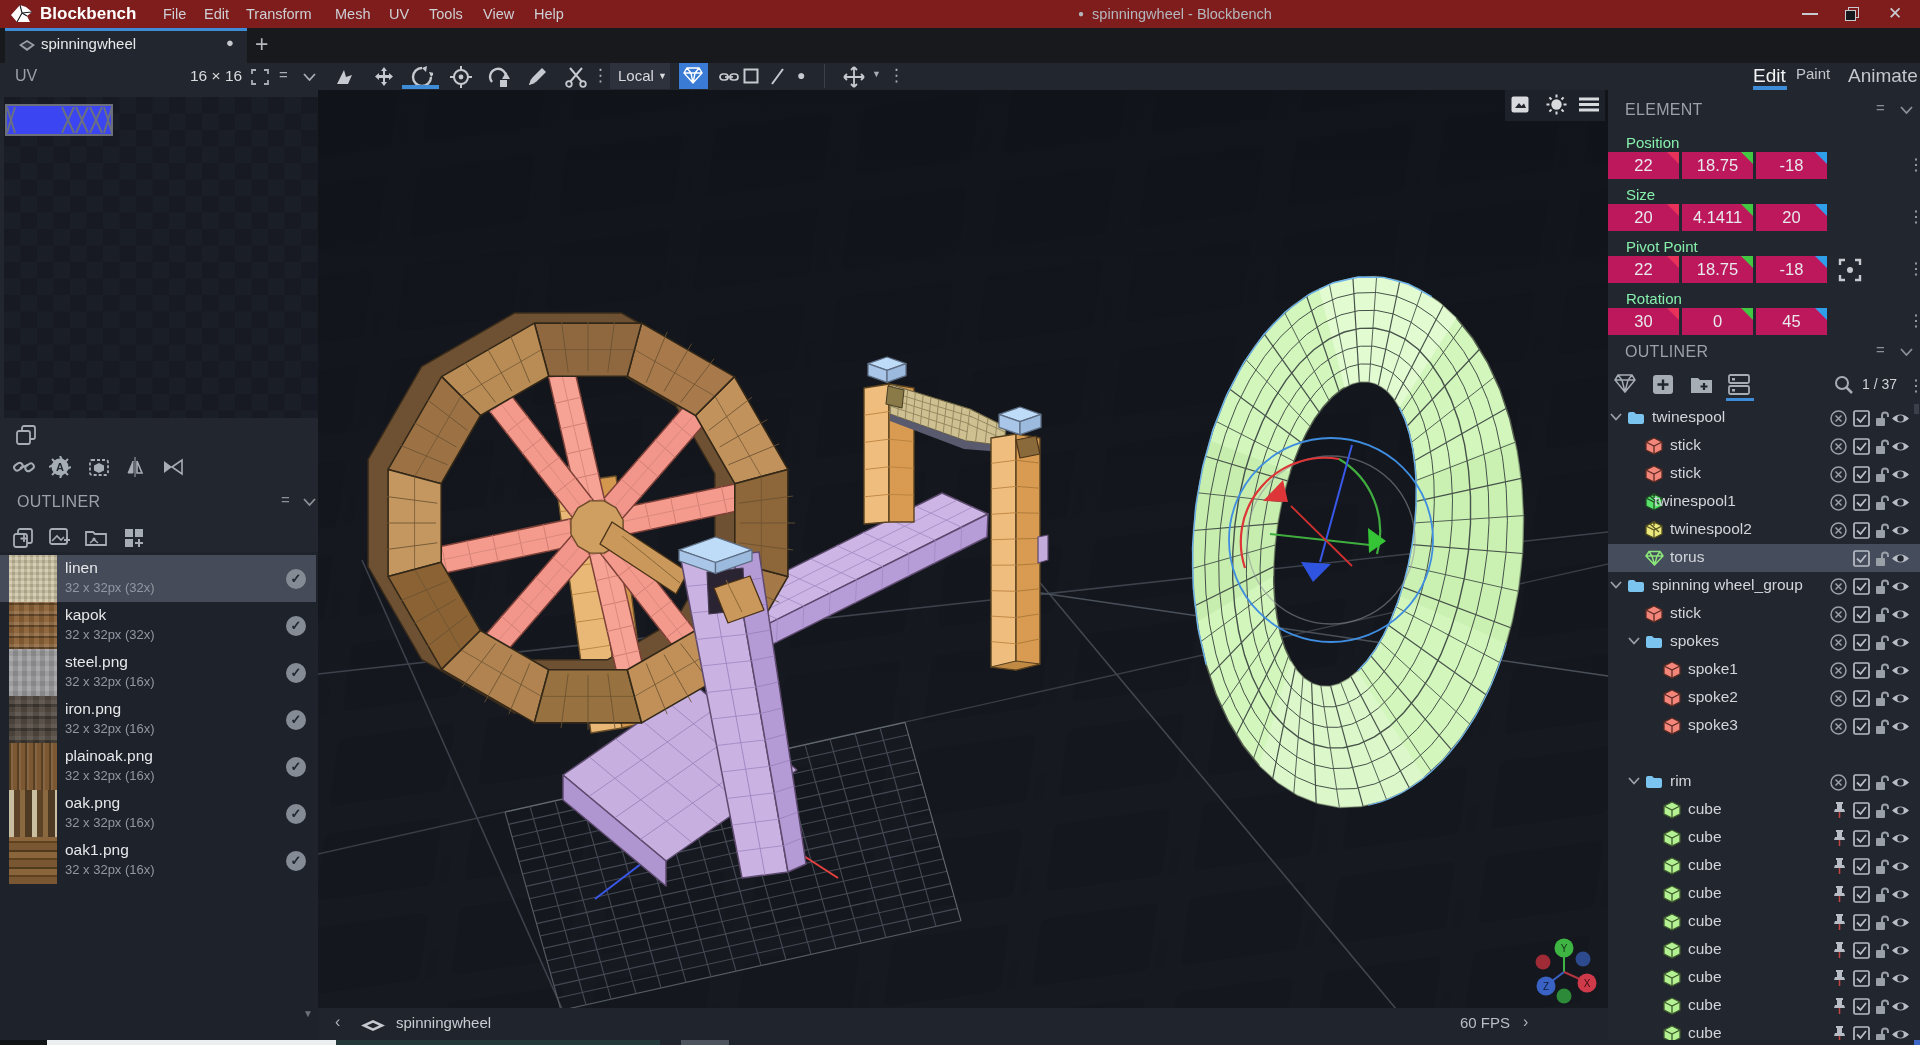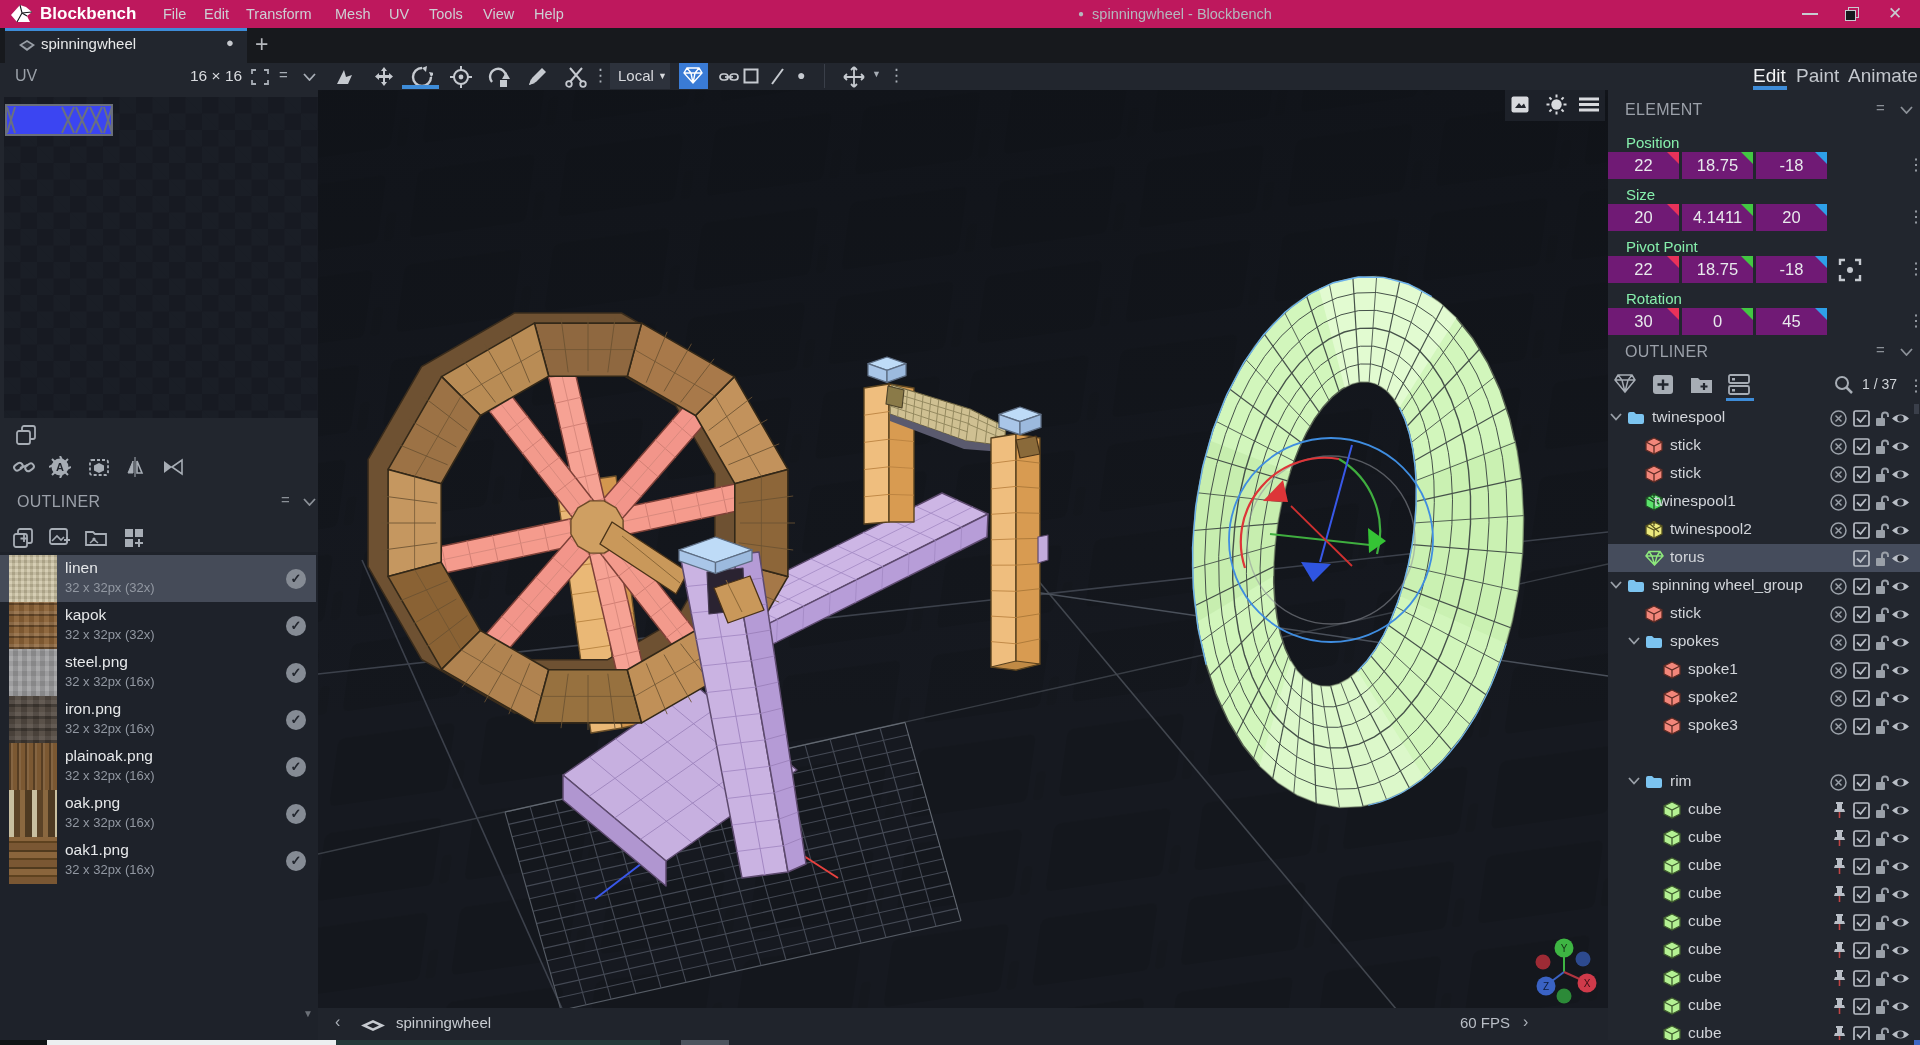--- a/index.html
+++ b/index.html
@@ -1,34 +1,34 @@
 <!DOCTYPE html>
 <html><head><meta charset="utf-8"><style>
 *{margin:0;padding:0;box-sizing:border-box}
 html,body{width:1920px;height:1045px;overflow:hidden;background:#22262e;
  font-family:"Liberation Sans",sans-serif;-webkit-font-smoothing:antialiased}
 .abs{position:absolute}
-#titlebar{position:absolute;left:0;top:0;width:1920px;height:28px;background:#be185d}
+#titlebar{position:absolute;left:0;top:0;width:1920px;height:28px;background:#7f1d1d}
 #titlebar .menu{position:absolute;top:0;height:28px;line-height:28px;color:#cdd0d4;font-size:14.5px}
 #bbname{position:absolute;left:40px;top:0;height:28px;line-height:27px;color:#fff;font-size:17px;font-weight:bold}
 #wintitle{position:absolute;left:1078px;top:0;height:28px;line-height:27px;color:#b4b8be;font-size:14.5px}
 .winbtn{position:absolute;top:0;height:28px;color:#c8cbd0}
 #tabbar{position:absolute;left:0;top:28px;width:1920px;height:35px;background:#17191d}
 #tab1{position:absolute;left:5px;top:3px;width:242px;height:32px;background:#22262e}
 #tabline{position:absolute;left:5px;top:0;width:242px;height:3px;background:#3e8cd8}
 #toolbar{position:absolute;left:0;top:63px;width:1920px;height:27px;background:#22262e}
 #leftpanel{position:absolute;left:0;top:90px;width:318px;height:955px;background:#22262e}
 #uvcanvas{position:absolute;left:4px;top:7px;width:314px;height:321px;
  background-image:linear-gradient(45deg,#1a1e26 25%,transparent 25%,transparent 75%,#1a1e26 75%),
  linear-gradient(45deg,#1a1e26 25%,transparent 25%,transparent 75%,#1a1e26 75%);
  background-size:33px 33px;background-position:0 0,16.5px 16.5px;background-color:#171a22}
 #rightpanel{position:absolute;left:1608px;top:90px;width:312px;height:955px;background:#22262e}
 #statusbar{position:absolute;left:318px;top:1008px;width:1290px;height:32px;background:#20242c}
 #bottomstrip{position:absolute;left:0;top:1040px;width:1920px;height:5px;background:#1f232b}
-.ibox{position:absolute;width:71px;height:27px;background:#701a75;color:#e8eaed;font-size:16.5px;
+.ibox{position:absolute;width:71px;height:27px;background:#be185d;color:#e8eaed;font-size:16.5px;
  text-align:center;line-height:27px}
 .ibox i{position:absolute;right:0;top:0;width:0;height:0;border-left:12px solid transparent}
 .lbl{position:absolute;color:#86efac;font-size:15px}
 .hdr{position:absolute;color:#9ba0a9;font-size:16px;letter-spacing:0.3px}
 .row{position:absolute;left:0;width:312px;height:28px}
 .row .nm{position:absolute;top:4px;color:#d2d5da;font-size:15.5px}
 .selrow{background:#454c5c}
 .texitem{position:absolute;left:0;width:316px;height:47px}
 .texthumb{position:absolute;left:9px;top:0;width:48px;height:47px}
 .texname{position:absolute;left:65px;top:4px;color:#e6e8ea;font-size:15.5px}
@@ -129,21 +129,21 @@
     </svg>
     <div class="abs" style="left:797px;top:4px;color:#c6cad0;font-size:14px">●</div>
     <div class="abs" style="left:824px;top:1px;width:1px;height:24px;background:#3a3f49"></div>
     <svg class="abs" style="left:843px;top:3px" width="22" height="22" viewBox="0 0 22 22">
       <path d="M11 1 V21 M1 11 H21 M11 1 L8 4 M11 1 L14 4 M11 21 L8 18 M11 21 L14 18 M1 11 L4 8 M1 11 L4 14 M21 11 L18 8 M21 11 L18 14" stroke="#c6cad0" stroke-width="1.8" fill="none"></path>
     </svg>
     <div class="abs" style="left:872px;top:6px;color:#a7adb5;font-size:9px">▼</div>
     <div class="abs" style="left:888px;top:2px;color:#a7adb5;font-size:17px">⋮</div>
     <div class="abs" style="left:1753px;top:2px;color:#f2f3f5;font-size:19px">Edit</div>
     <div class="abs" style="left:1753px;top:23px;width:34px;height:3.5px;background:#3e8cd8"></div>
-    <div class="abs" style="left:1796px;top:2px;color:#c3c7cd;font-size:19px">Paint</div>
+    <div class="abs" style="left:1796px;top:2px;color:#c3c7cd;font-size:15px">Paint</div>
     <div class="abs" style="left:1848px;top:2px;color:#c3c7cd;font-size:19px">Animate</div>
   </div>
 <div id="leftpanel">
     <div id="uvcanvas"></div>
     <div class="abs" style="left:5px;top:14px;width:108px;height:32px;background:#3b45f2;border:2px solid #6a6f7a"></div>
     <svg class="abs" style="left:60px;top:16px" width="52" height="28" viewBox="0 0 52 28">
       <path d="M14 1 L2 27 M2 1 L14 27 M28 1 L16 27 M16 1 L28 27 M42 1 L30 27 M30 1 L42 27 M52 1 L44 27 M44 1 L52 27" stroke="#6a7080" stroke-width="2" fill="none"></path>
     </svg>
     <svg class="abs" style="left:6px;top:16px" width="10" height="28" viewBox="0 0 10 28">
       <path d="M9 1 L1 27 M1 1 L9 27" stroke="#6a7080" stroke-width="2" fill="none"></path>

